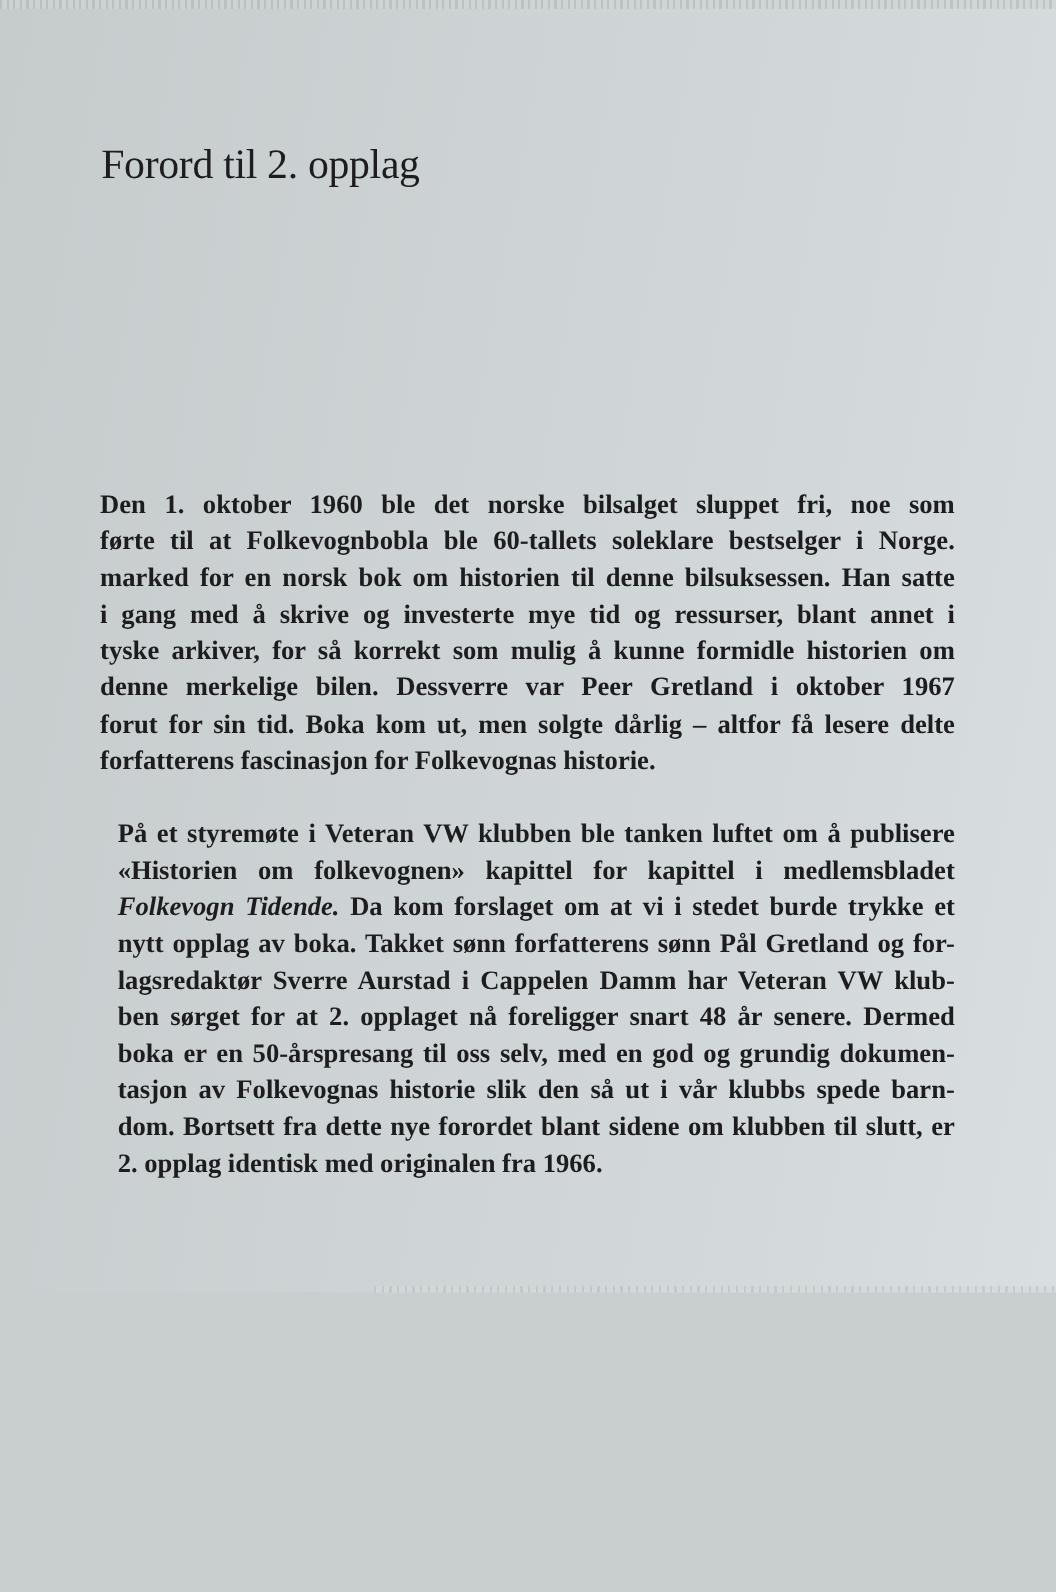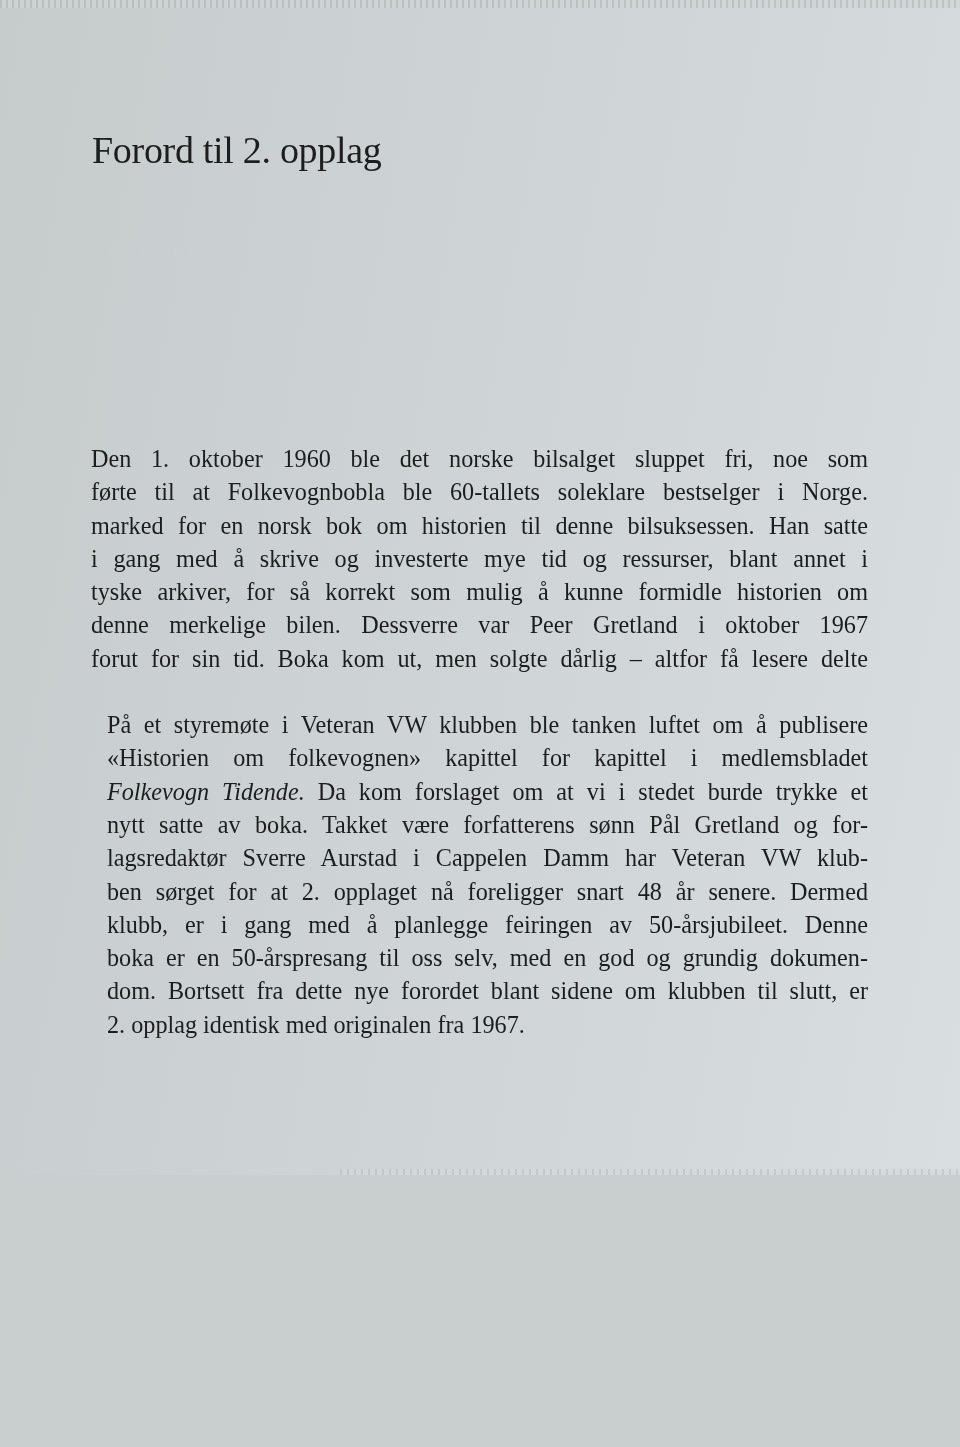--- a/index.html
+++ b/index.html
@@ -50,20 +50,21 @@
       left: 91px;
       top: 442px;
       width: 777px;
     }
     .paragraph {
       margin: 0;
       font-size: 24.2px;
       line-height: 33.3px;
       text-align: justify;
       text-align-last: justify;
+      font-weight: bold;
     }
     .line {
       display: block;
       text-align: justify;
       text-align-last: justify;
       white-space: nowrap;
       height: 33.3px;
     }
     .line.last {
       text-align-last: left;
@@ -87,28 +88,29 @@
 
   <div class="body-text">
     <p class="paragraph p1">
       <span class="line">Den 1. oktober 1960 ble det norske bilsalget sluppet fri, noe som</span>
       <span class="line">førte til at Folkevognbobla ble 60-tallets soleklare bestselger i Norge.</span>
       <span class="line">marked for en norsk bok om historien til denne bilsuksessen. Han satte</span>
       <span class="line">i gang med å skrive og investerte mye tid og ressurser, blant annet i</span>
       <span class="line">tyske arkiver, for så korrekt som mulig å kunne formidle historien om</span>
       <span class="line">denne merkelige bilen. Dessverre var Peer Gretland i oktober 1967</span>
       <span class="line">forut for sin tid. Boka kom ut, men solgte dårlig – altfor få lesere delte</span>
+      <span class="line last">forfatterens fascinasjon for Folkevognas historie.</span>
     </p>
 
     <p class="paragraph p2">
       <span class="line">På et styremøte i Veteran VW klubben ble tanken luftet om å publisere</span>
       <span class="line">«Historien om folkevognen» kapittel for kapittel i medlemsbladet</span>
       <span class="line"><span class="italic">Folkevogn Tidende.</span><span> Da kom forslaget om at vi i stedet burde trykke et</span></span>
-      <span class="line">nytt satte av boka. Takket være forfatterens sønn Pål Gretland og for-</span>
+      <span class="line">nytt opplag av boka. Takket sønn forfatterens sønn Pål Gretland og for-</span>
       <span class="line">lagsredaktør Sverre Aurstad i Cappelen Damm har Veteran VW klub-</span>
       <span class="line">ben sørget for at 2. opplaget nå foreligger snart 48 år senere. Dermed</span>
-      <span class="line">klubb, er i gang med å planlegge feiringen av 50-årsjubileet. Denne</span>
       <span class="line">boka er en 50-årspresang til oss selv, med en god og grundig dokumen-</span>
+      <span class="line">tasjon av Folkevognas historie slik den så ut i vår klubbs spede barn-</span>
       <span class="line">dom. Bortsett fra dette nye forordet blant sidene om klubben til slutt, er</span>
-      <span class="line last">2. opplag identisk med originalen fra 1967.</span>
+      <span class="line last">2. opplag identisk med originalen fra 1966.</span>
     </p>
   </div>
 </div>
 
 </body></html>

